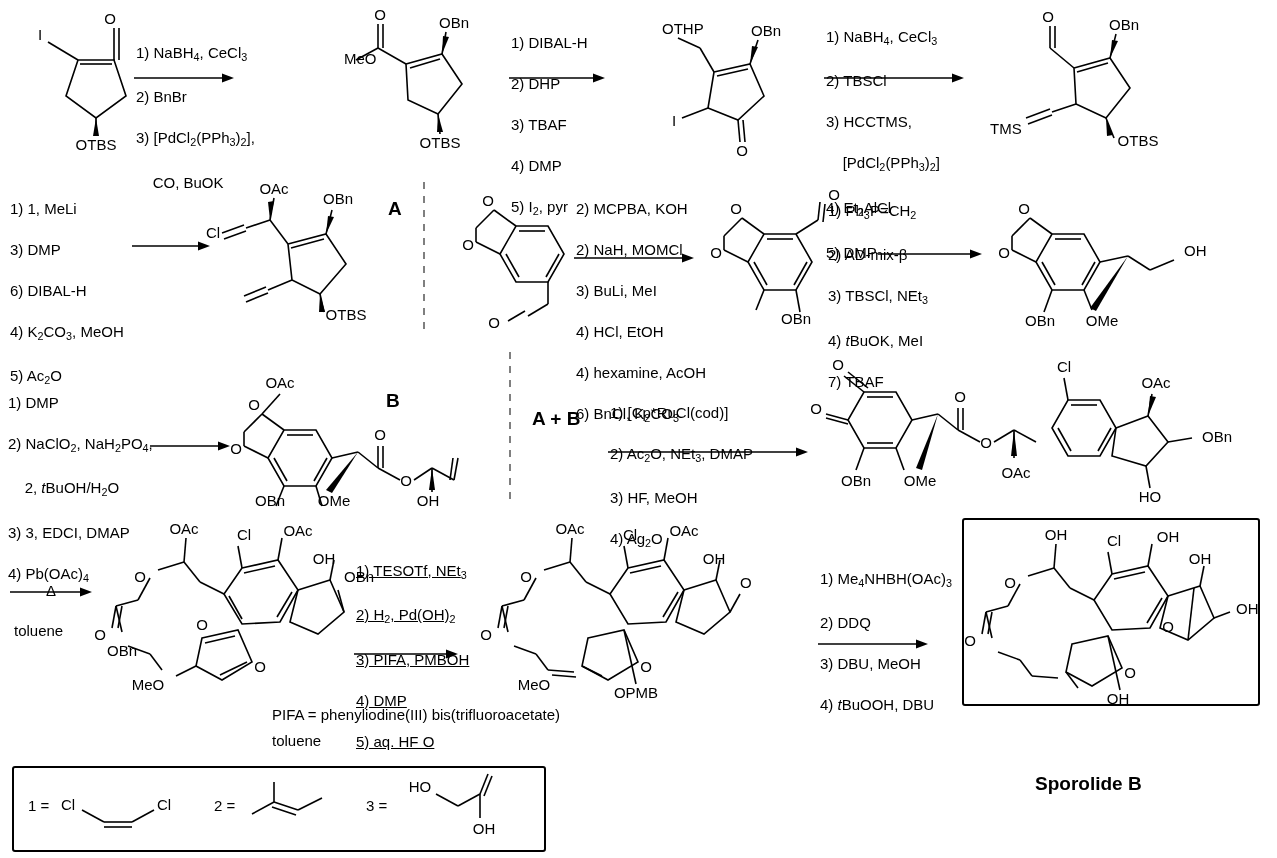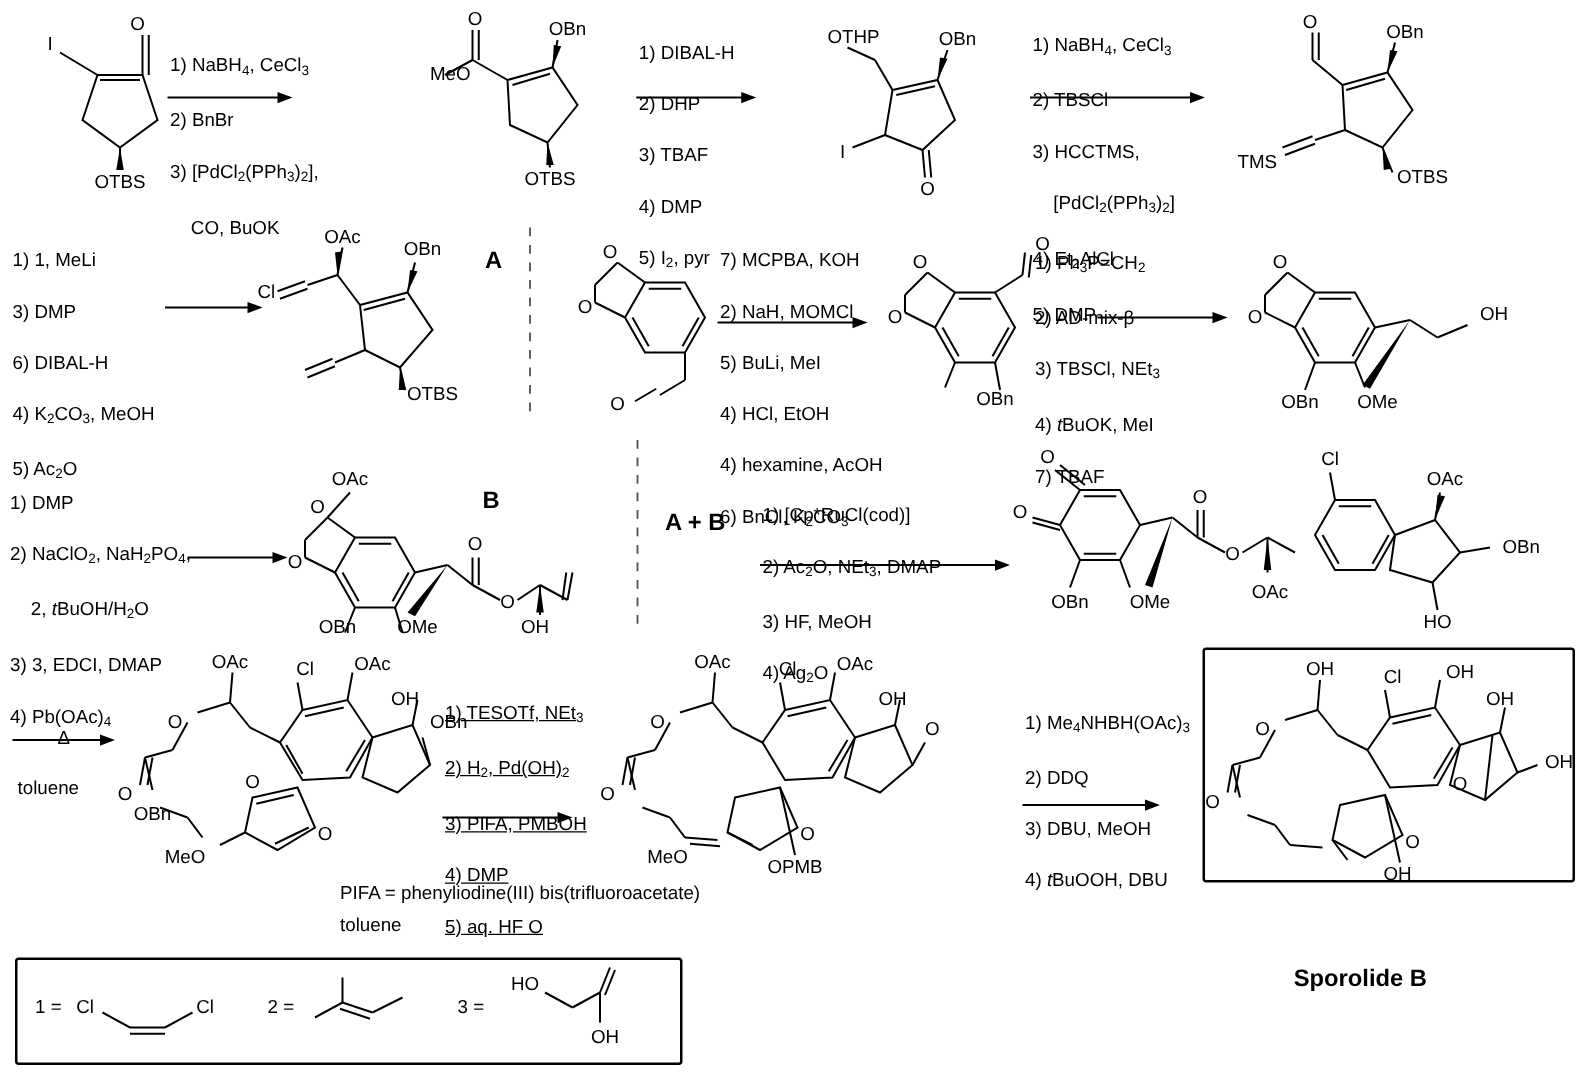--- a/index.html
+++ b/index.html
@@ -201,23 +201,23 @@
     <line class="st" x1="88" y1="102" x2="88" y2="124"></line>
     <line class="st" x1="88" y1="124" x2="68" y2="136"></line>
     <line class="st" x1="65" y1="131" x2="48" y2="141"></line>
     <text class="atom" x="28" y="26" text-anchor="middle">O</text>
     <text class="atom" x="8" y="70" text-anchor="middle">O</text>
     <text class="atom" x="34" y="148" text-anchor="middle">O</text>
   </svg>
 </div>
 
 <div class="abs cond" style="left:576px;top:178px;">
-<div>7) MCPBA, KOH</div>
+<div>2) MCPBA, KOH</div>
 <div>2) NaH, MOMCl</div>
-<div>5) BuLi, MeI</div>
+<div>3) BuLi, MeI</div>
 <div>4) HCl, EtOH</div>
 <div>4) hexamine, AcOH</div>
 <div>6) BnCl, K<sub>2</sub>CO<sub>3</sub></div>
 </div>
 <div class="abs" style="left:574px;top:252px;">
   <svg width="120" height="14">
       <line class="st" x1="0" y1="6" x2="112" y2="6"></line>
       <polygon class="wedge" points="120,6 108,1.5 108,10.5"></polygon>
     </svg>
 </div>

